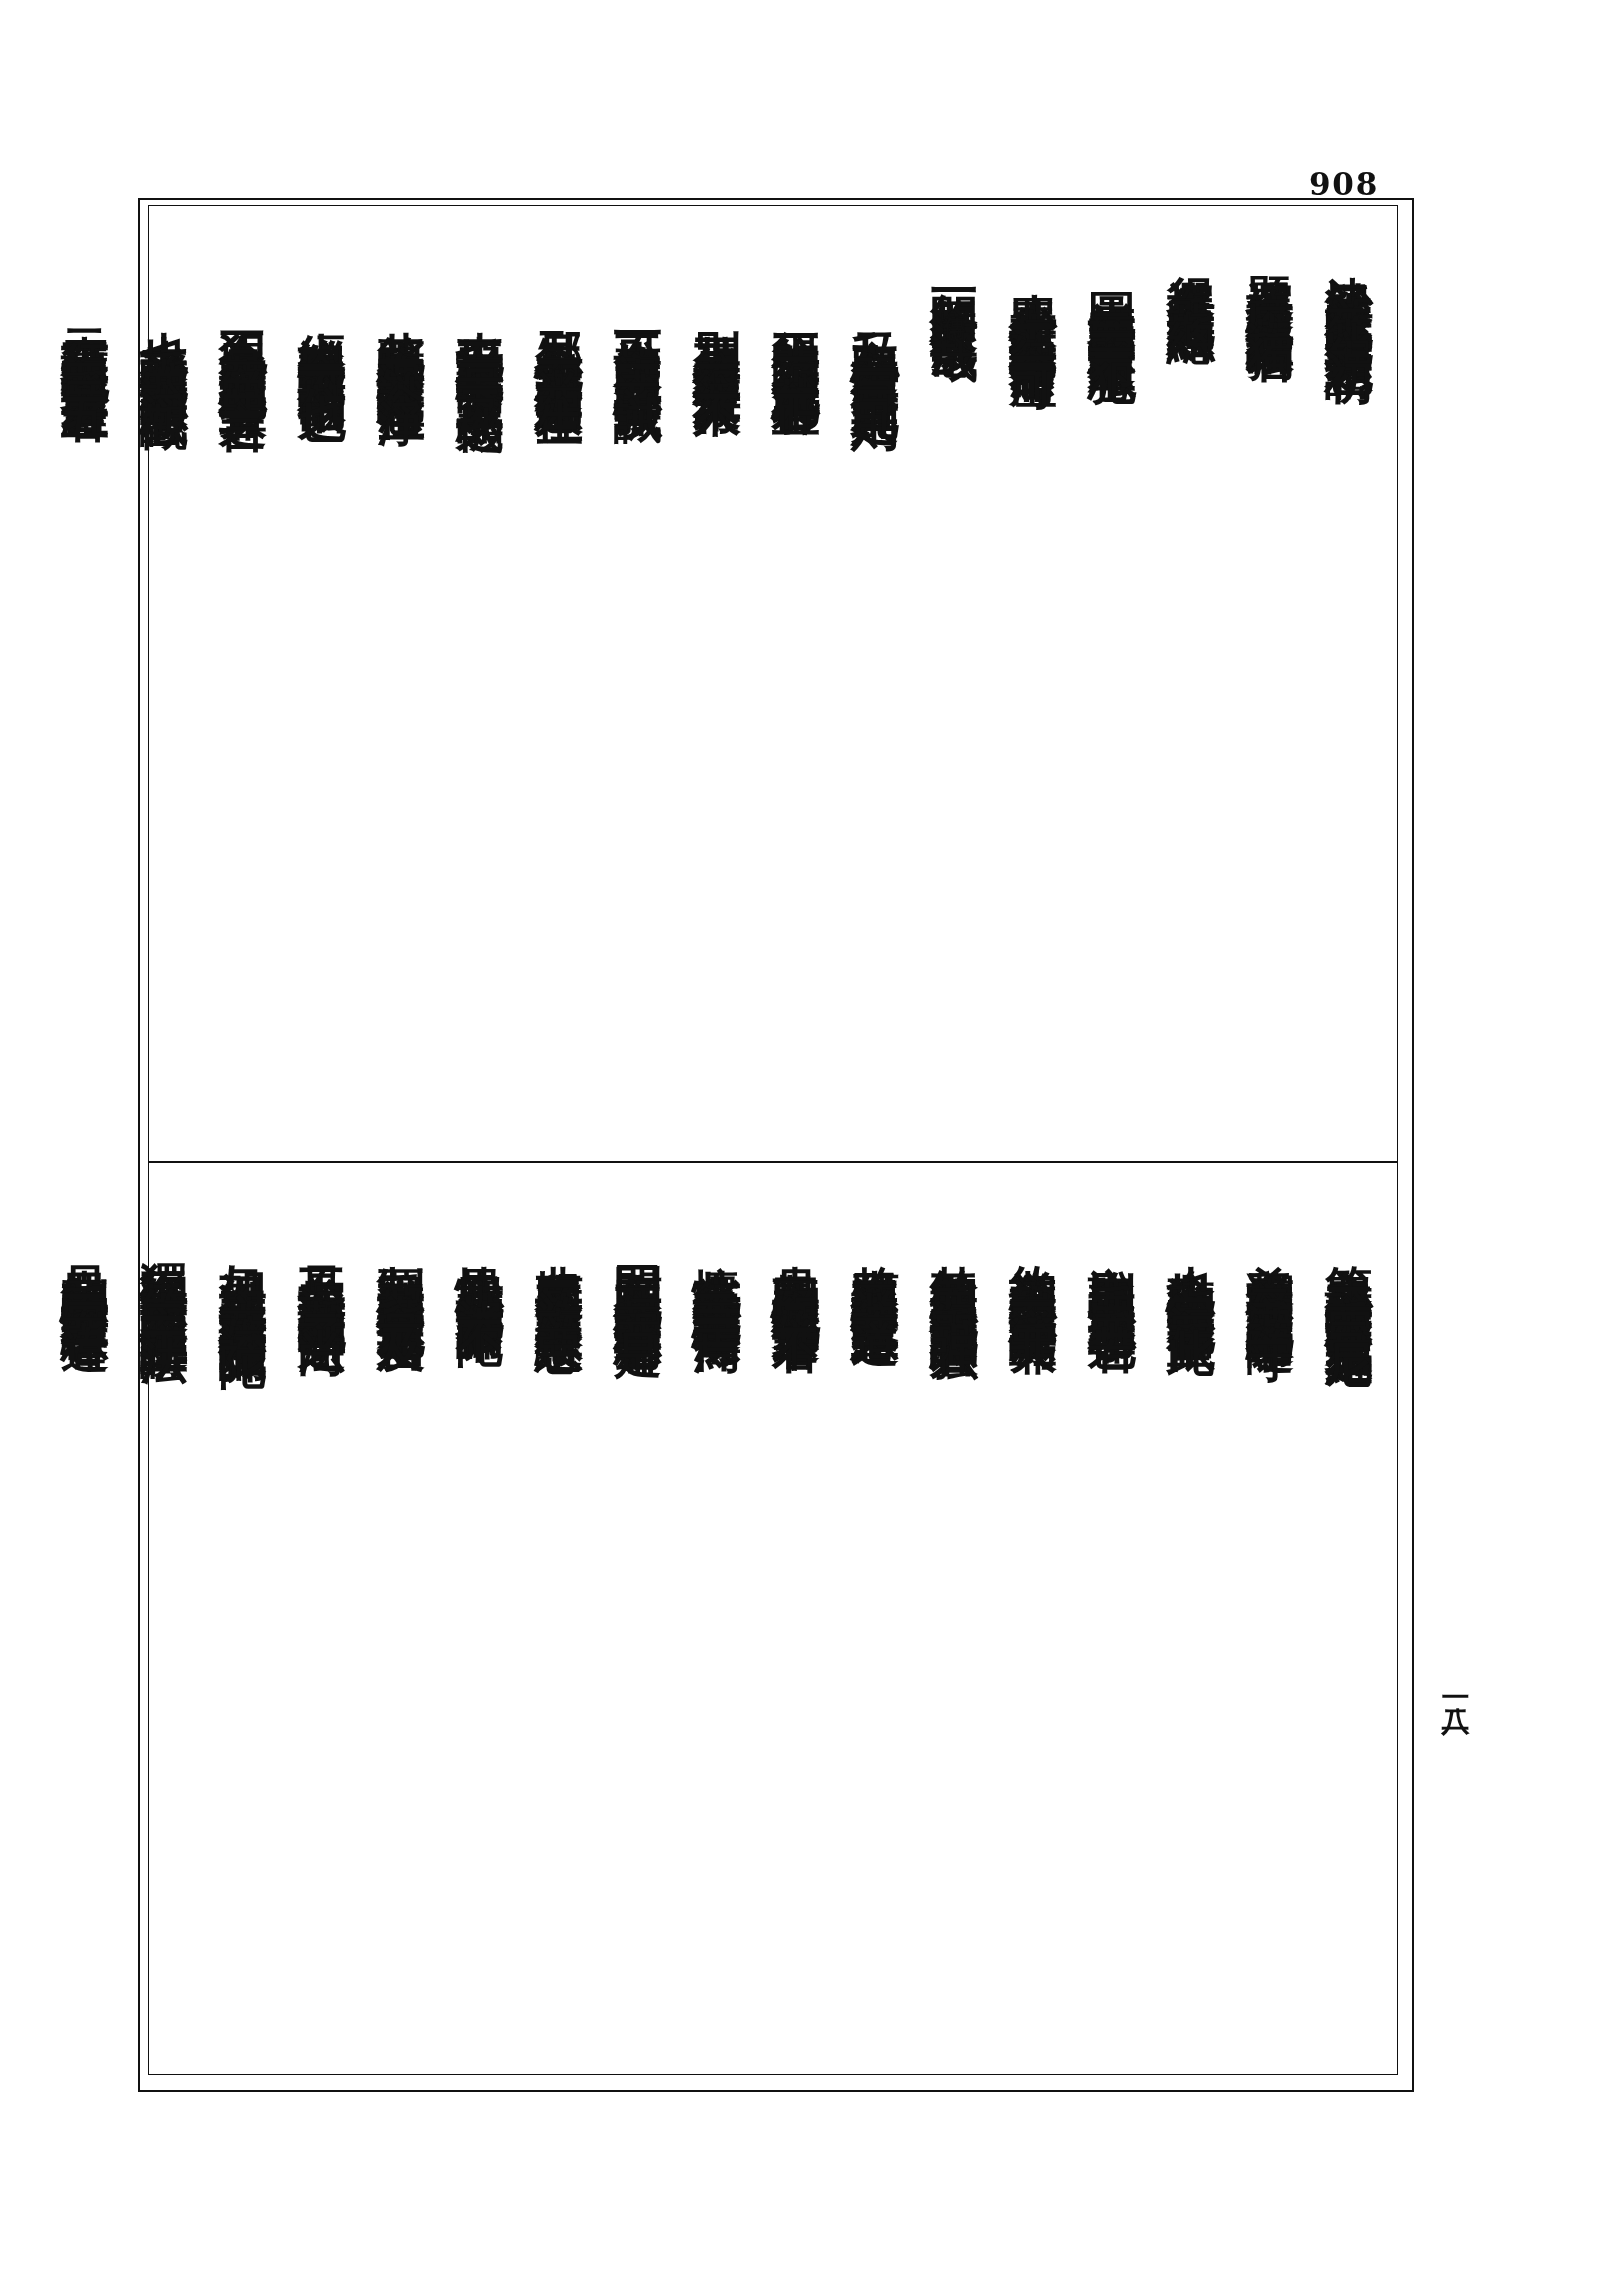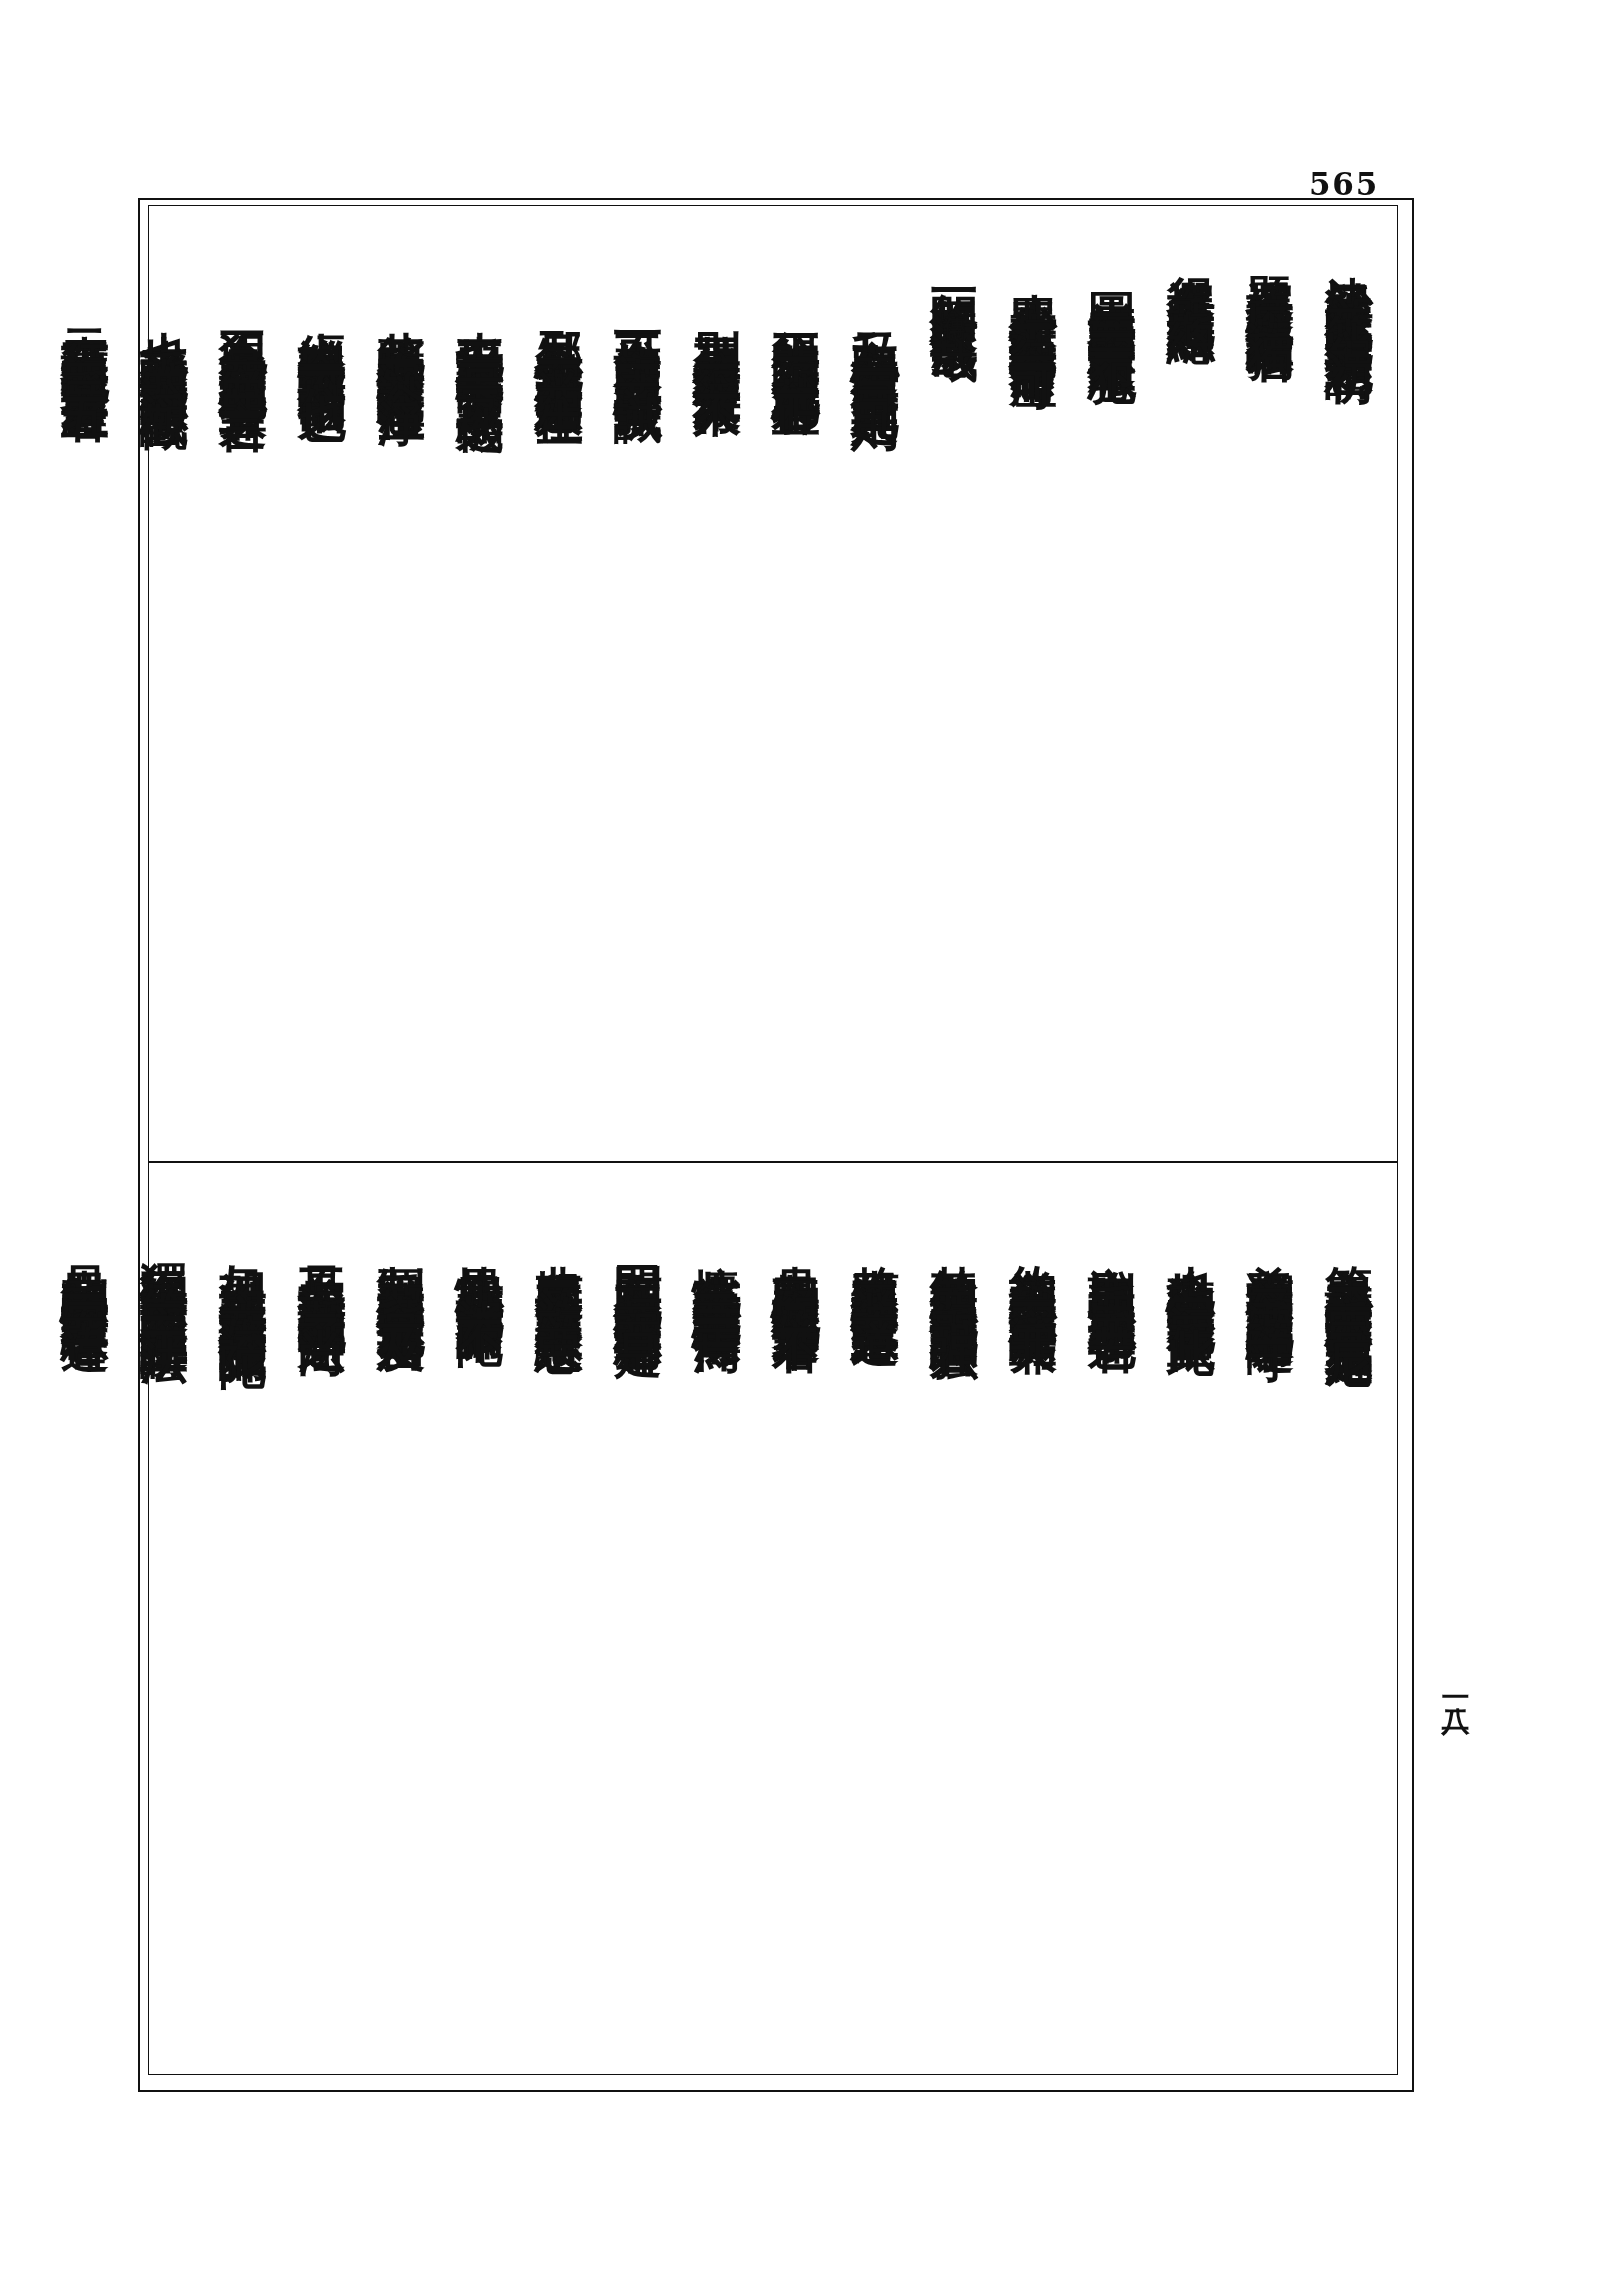--- a/index.html
+++ b/index.html
@@ -86,21 +86,21 @@
       writing-mode: vertical-rl;
       text-orientation: upright;
       font-size: 28px;
       font-weight: bold;
       letter-spacing: 3.7px;
     }
   </style>
 </head>
 <body>
 
-<div class="page-number">565</div>
+<div class="page-number">908</div>
 
 <div class="frame-outer"></div>
 <div class="frame-inner"></div>
 <div class="divider"></div>
 
 <div class="panel panel-top">
   <div class="col">決疑鈔云夫速欲離生死等者此十六句集大意也謂初</div>
   <div class="col">題選擇終出八種皆是念佛超諸行故稱名獨</div>
   <div class="col">得選擇名今爲顯此意有斯總</div>
   <div class="col indent-lower">圓光大師法語云信罪十惡五逆尚生而可思不犯</div>

